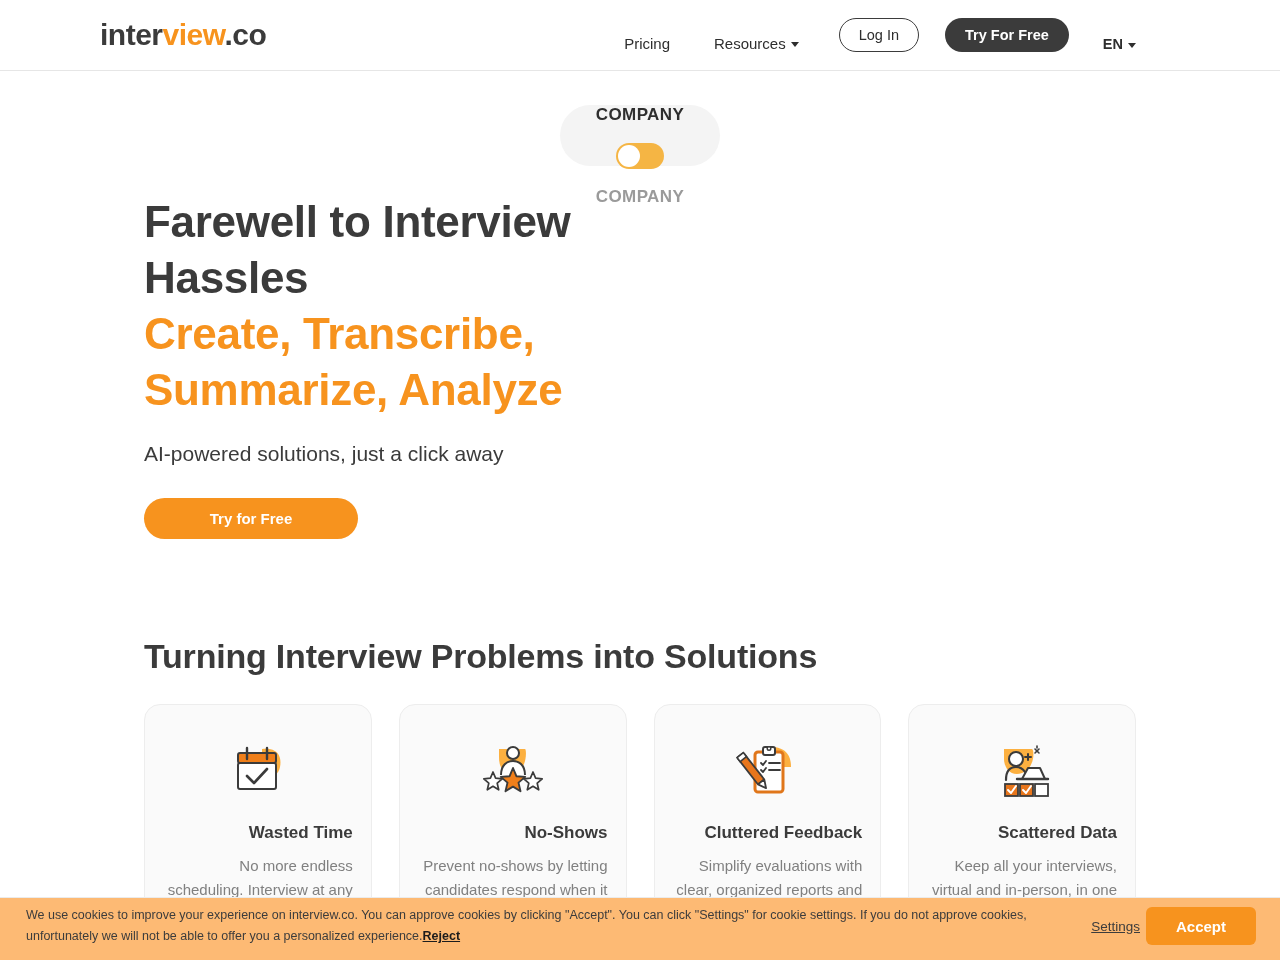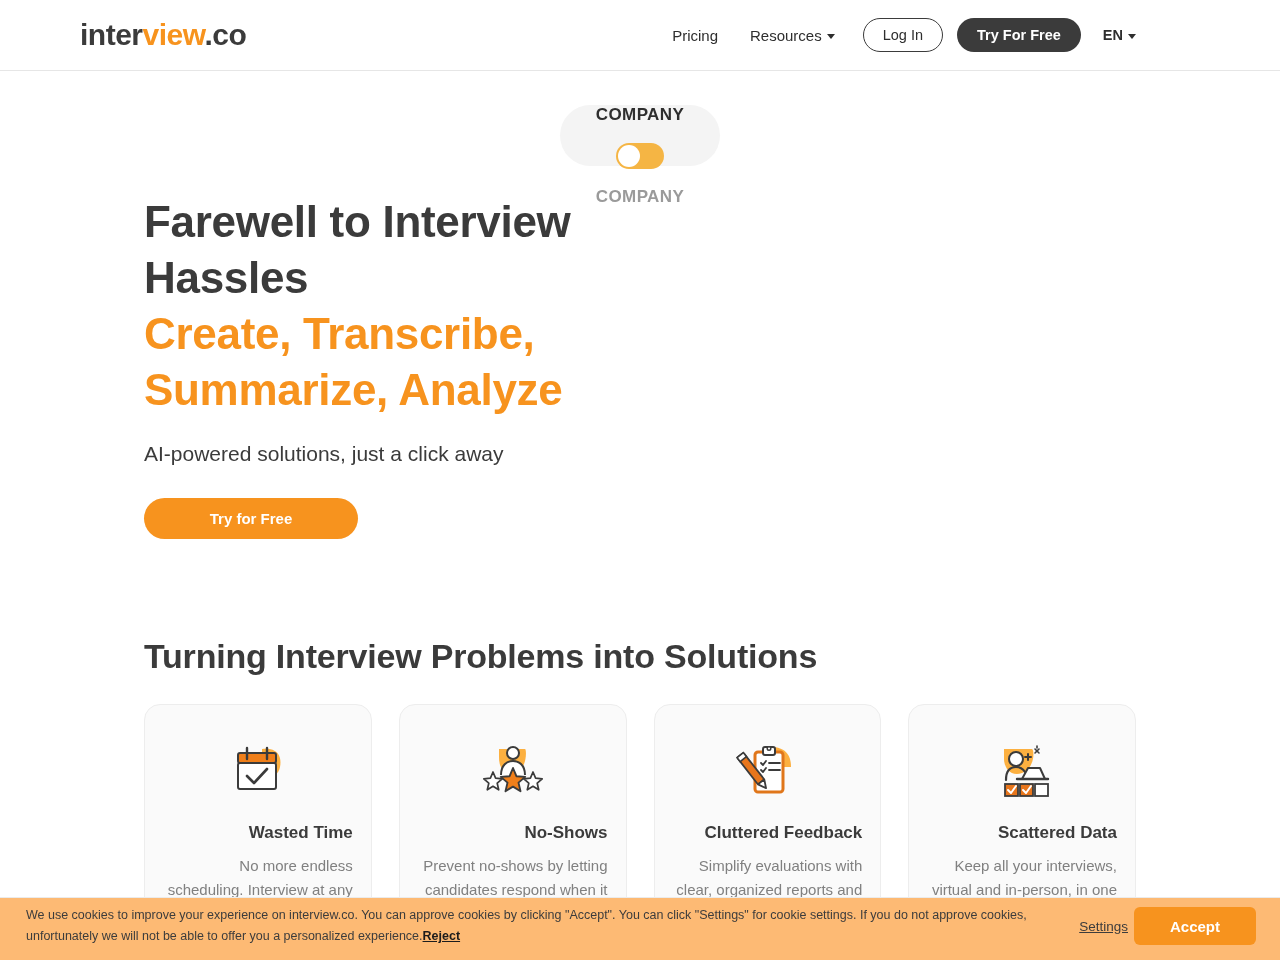--- a/index.html
+++ b/index.html
@@ -16,38 +16,38 @@
     height: 71px;
     width: 100%;
     background: #ffffff;
     border-bottom: 1px solid #e6e6e6;
     display: flex;
     align-items: center;
     position: relative;
   }
   .header-inner {
     width: 1280px;
-    padding: 0 144px 0 80px;
+    padding: 0 144px 0 100px;
     display: flex;
     align-items: center;
     justify-content: space-between;
   }
   .logo {
     font-size: 30px;
     font-weight: 700;
     letter-spacing: -0.5px;
     white-space: nowrap;
   }
   .logo .dark { color: #3b3b3b; }
   .logo .orange { color: #f7931e; }
 
   .nav {
     display: flex;
-    align-items: center;
-    gap: 4px;
+    align-items: flex-end;
+    gap: 16px;
   }
   .nav-link {
     font-size: 15px;
     color: #2e2e2e;
     font-weight: 500;
     padding: 0 14px;
     cursor: pointer;
     white-space: nowrap;
     display: flex;
     align-items: center;
@@ -253,21 +253,21 @@
     cursor: pointer;
     white-space: nowrap;
   }
   .cookie-accept {
     background: #f7931e;
     color: #ffffff;
     font-size: 15px;
     font-weight: 700;
     border: none;
     border-radius: 6px;
-    width: 122px;
+    width: 110px;
     height: 38px;
     cursor: pointer;
   }
 </style>
 </head>
 <body>
 
 <div class="header">
   <div class="header-inner">
 

